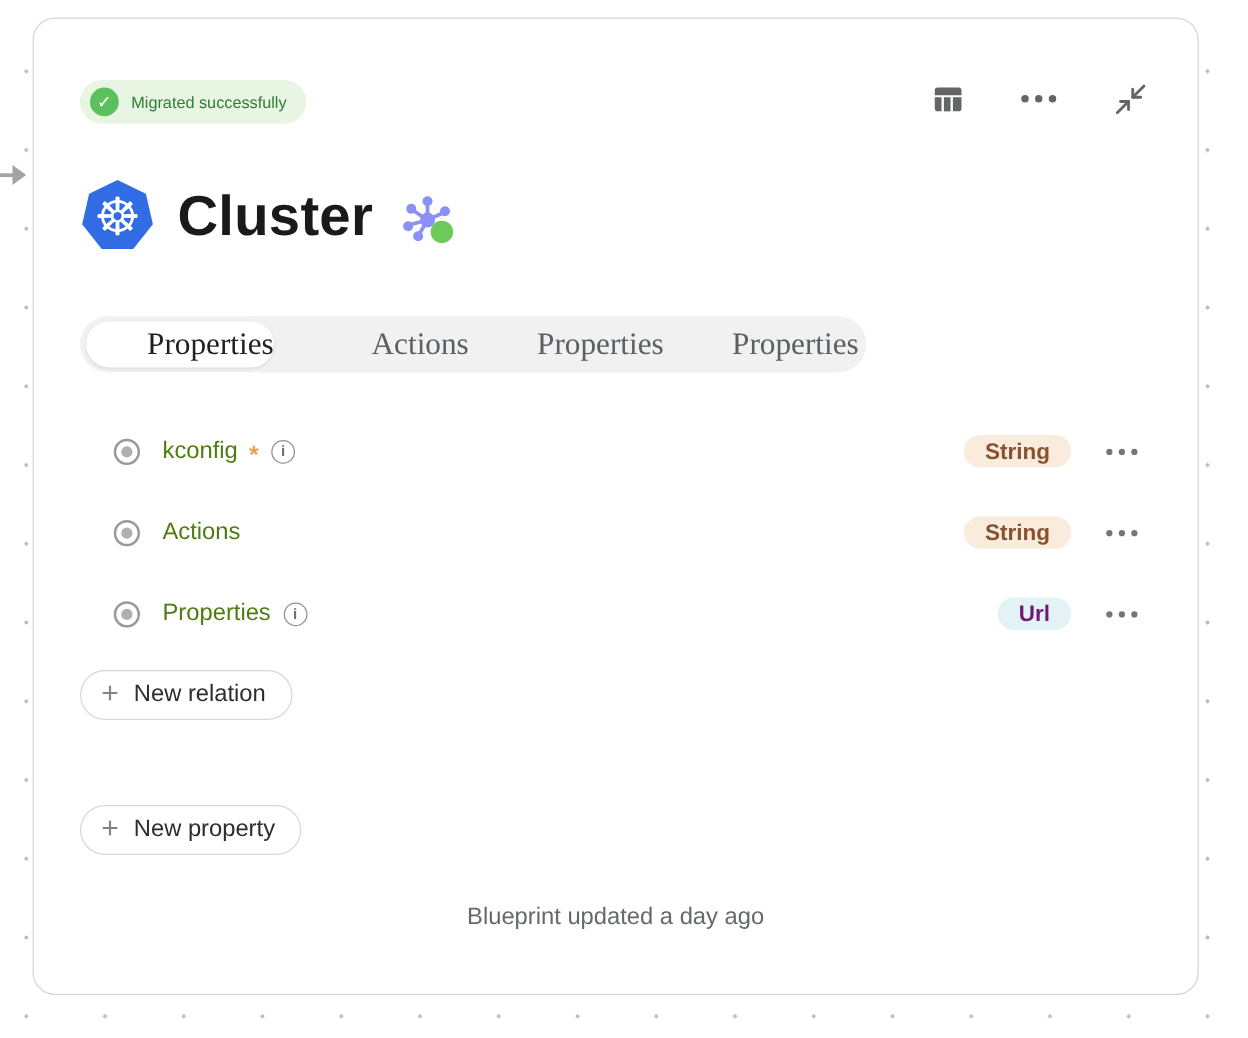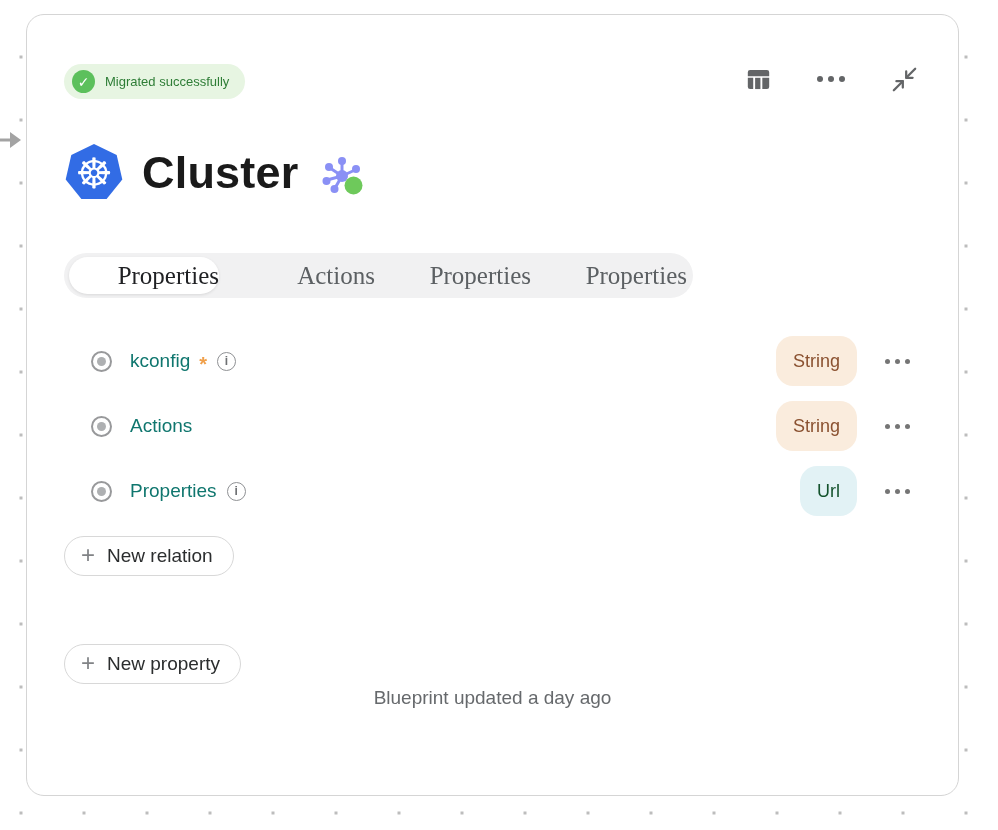--- a/index.html
+++ b/index.html
@@ -79,52 +79,52 @@
   .prop-list { position: absolute; left: 0; top: 329px; width: 100%; }
   .prop-row {
     display: flex; align-items: center; height: 34px; margin-bottom: 31px;
     padding-left: 64px; padding-right: 43px;
   }
   .radio-icon {
     width: 21px; height: 21px; border: 2px solid #98999b; border-radius: 50%;
     display: flex; align-items: center; justify-content: center; flex: none;
   }
   .radio-dot { width: 9px; height: 9px; border-radius: 50%; background: #aeb0b2; }
-  .prop-name { margin-left: 18px; font-size: 19px; color: #0f766e; }
+  .prop-name { margin-left: 18px; font-size: 19px; color: #4d7c0f; }
   .required-asterisk { margin-left: 9px; color: #f0a04b; font-size: 20px; font-weight: 600; padding-top: 6px; }
   .info-icon {
     margin-left: 10px; width: 19px; height: 19px; border: 1.5px solid #8f9194; border-radius: 50%;
     color: #6e7073; font-size: 12px; font-weight: 600; font-style: normal;
     display: inline-flex; align-items: center; justify-content: center; line-height: 1;
   }
   .row-spacer { flex: 1; }
   .type-badge {
-    height: 50px; display: inline-flex; align-items: center;
-    padding: 0 17px; border-radius: 17px; font-size: 18px; font-weight: 400;
+    height: 26px; display: inline-flex; align-items: center;
+    padding: 0 17px; border-radius: 17px; font-size: 18px; font-weight: 700;
   }
   .row-menu {
     background: none; border: none; cursor: pointer; margin-left: 28px;
     display: flex; gap: 5px; align-items: center; padding: 4px 0; width: 30px; flex: none;
   }
   .row-menu i { width: 5px; height: 5px; border-radius: 50%; background: #757575; }
 
   
   .pill-btn {
     position: absolute; left: 37px; height: 40px;
     background: #ffffff; border: 1.5px solid #d8d8d8; border-radius: 20px;
     display: inline-flex; align-items: center; gap: 12px; padding: 0 20px 0 16px;
     font-family: inherit; font-size: 19px; color: #2b2d2e; cursor: pointer;
   }
   .pill-btn .plus { color: #818386; font-size: 24px; font-weight: 400; line-height: 1; padding-bottom: 2px; }
   #new-property-btn { top: 521px; }
   #new-relation-btn { top: 629px; }
 
   
   .footer-text {
-    position: absolute; left: 0; right: 0; top: 672px; text-align: center;
+    position: absolute; left: 0; right: 0; top: 708px; text-align: center;
     color: #66696c; font-size: 19px;
   }
 </style>
 </head>
 <body>
 
 <div class="canvas"></div>
 
 <svg class="edge-arrow" viewBox="0 0 24 22">
   <line x1="-2" y1="11" x2="12" y2="11" stroke="#a3a3a3" stroke-width="3"></line>
@@ -233,21 +233,21 @@
   </div>
 
   <div class="prop-row">
     <span class="radio-icon">
           <span class="radio-dot"></span>
         </span>
     <span class="prop-name">Properties</span>
 
     <i class="info-icon">i</i>
     <span class="row-spacer"></span>
-    <span class="type-badge" style="background: rgb(226, 242, 245); color: #14532d;">Url</span>
+    <span class="type-badge" style="background: rgb(226, 242, 245); color: #701a75;">Url</span>
     <button class="row-menu">
           <i></i>
           <i></i>
           <i></i>
         </button>
   </div>
 </div>
 
   <button class="pill-btn" id="new-property-btn">
     <span class="plus">+</span>

